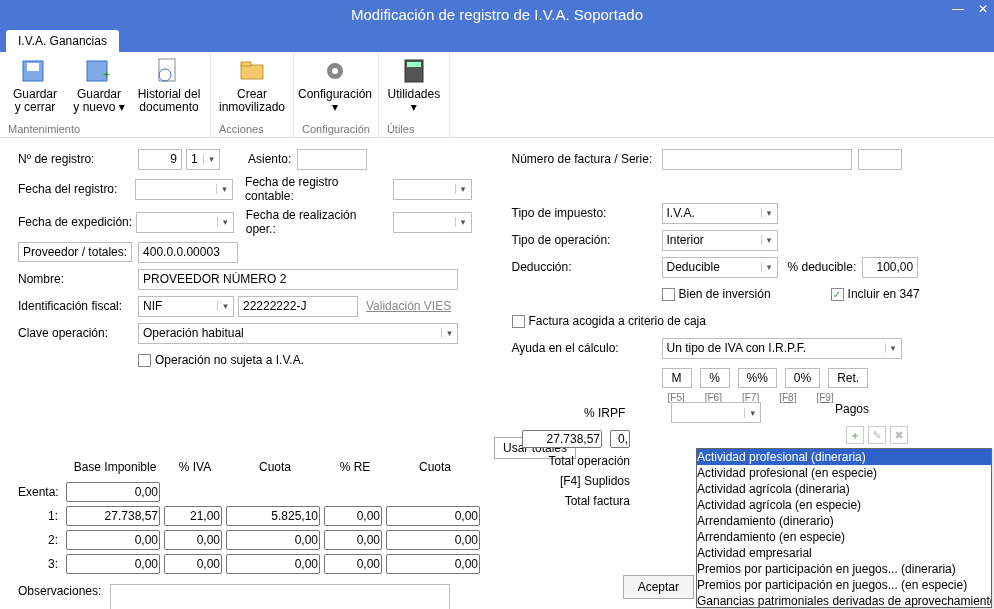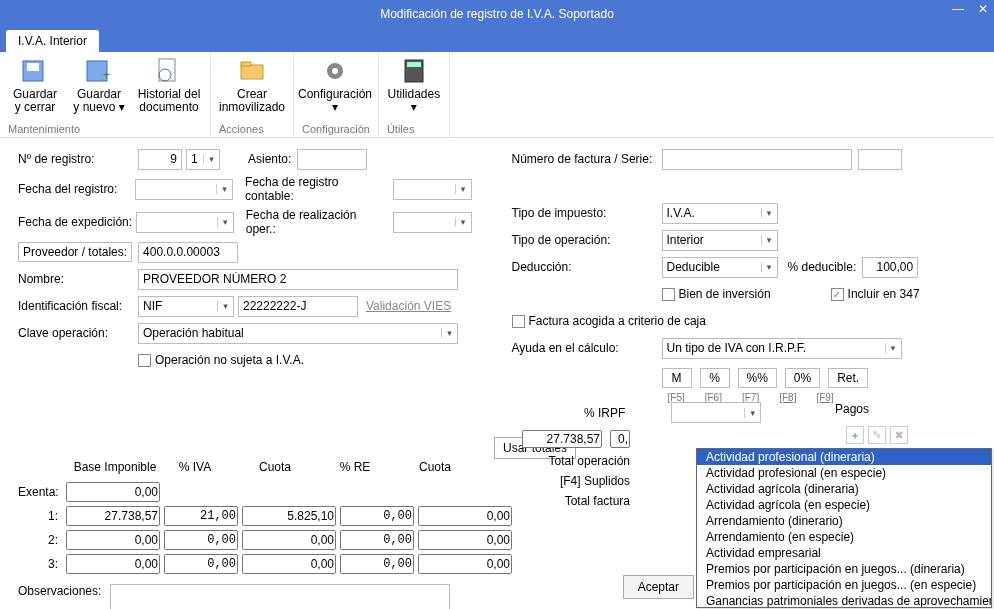--- a/index.html
+++ b/index.html
@@ -1,18 +1,18 @@
 <!DOCTYPE html>
 <html><head>
 <meta charset="utf-8">
 <style>
 * { box-sizing: border-box; margin: 0; padding: 0; font-family: "Segoe UI", Tahoma, sans-serif; font-size: 12px; }
 body { background: #fff; width: 994px; height: 609px; overflow: hidden; position: relative; }
 .titlebar { background: #4a76d4; color: #fff; height: 28px; display: flex; align-items: center; justify-content: center; position: relative; }
-.titlebar .title { font-size: 12px; }
+.titlebar .title { font-size: 15px; }
 .titlebar .winbtns { position: absolute; right: 6px; top: 2px; display: flex; gap: 14px; color:#fff; font-size: 14px; }
 .winbtns span { cursor: pointer; }
 .tabstrip { background: #4a76d4; height: 24px; padding-left: 6px; display: flex; align-items: flex-end; }
 .tab { background: #fff; padding: 4px 12px; border-radius: 3px 3px 0 0; font-size: 12px; }
 .ribbon { background: #fff; border-bottom: 1px solid #ddd; display: flex; height: 86px; }
 .ribbon-group { border-right: 1px solid #e6e6e6; display: flex; flex-direction: column; justify-content: space-between; padding: 4px 8px 2px; }
 .ribbon-items { display: flex; gap: 10px; }
 .ribbon-item { display: flex; flex-direction: column; align-items: center; width: 54px; text-align: center; line-height: 1.1; cursor: pointer; }
 .ribbon-item.wide { width: 66px; }
 .ribbon-ico { width: 30px; height: 30px; margin-bottom: 2px; display:flex; align-items:center; justify-content:center;}
@@ -31,25 +31,25 @@
 .smbtn { border:1px solid #bbb; padding:2px 8px; background:#fff; cursor:pointer; min-width:30px; text-align:center;}
 .smkey { text-align:center; color:#777; font-size:10px; text-decoration: underline;}
 .grid-area { padding: 6px 18px 0 18px; }
 .grid-head { display:flex; align-items:center; gap:0; }
 .gh { text-align:center; font-size:12px; padding:4px 0;margin-top:38px; }
 .gh-base{width:98px;} .gh-iva{width:62px;} .gh-cuota{width:98px;} .gh-re{width:62px;} .gh-cuota2{width:98px;}
 .gh-sep{width:48px;}
 .gridrow { display:flex; align-items:center; gap:4px; margin-top:4px;}
 .gridrow .rl { width:44px; text-align:right; padding-right:4px;}
 .gridrow input{ height:20px;}
-.w98{width:94px;} .w62{width:74px;font-family:Liberation Mono, monospace;}
+.w98{width:94px;} .w62{width:58px;}
 .mainbtns { position:absolute; right:300px; bottom:10px; display:flex; gap:6px;}
 .mainbtns button { padding:4px 14px; border:1px solid #aaa; background:#f4f4f4; cursor:pointer;}
 .dropdown-pop { position:absolute; left:696px; top:448px; width:296px; border:1px solid #666; background:#fff; max-height:160px; overflow:hidden; box-shadow:1px 1px 2px rgba(0,0,0,.15); z-index:100;}
-.dropdown-pop .opt { padding:1px 9px; white-space:nowrap; overflow:hidden; font-size:12px; cursor:pointer;}
+.dropdown-pop .opt { padding:1px 0; white-space:nowrap; overflow:hidden; font-size:12px; cursor:pointer;}
 .dropdown-pop .opt.sel { background:#2f62c9; color:#fff; }
 .usar-btn{border:1px solid #aaa; padding:3px 8px; cursor:pointer; background:#fff;}
 .pagos-area{position:absolute; left:796px; top:402px; display:flex; align-items:center; gap:10px;flex-direction:column;}
 .pagos-ico{display:flex; gap:4px;}
 .pico{width:18px;height:18px;border:1px solid #ccc; display:flex;align-items:center;justify-content:center;font-size:11px;color:#3a7d3a;cursor:pointer;}
 .pico.dim{color:#bbb;}
 .irpf-area{position:absolute; left:584px; top:402px; display:flex; align-items:center; gap:6px;}
 .obs-row{display:flex; align-items:flex-start; margin-top:10px;}
 textarea{border:1px solid #bdbdbd; resize:none; font-family:inherit; padding:2px;}
 .valvies{color:#888; text-decoration:underline; cursor:pointer; margin-left:8px;}
@@ -63,21 +63,21 @@
 
 <div class="titlebar">
   <span class="title">Modificación de registro de I.V.A. Soportado</span>
   <div class="winbtns">
     <span>—</span>
     <span>✕</span>
   </div>
 </div>
 
 <div class="tabstrip">
-  <div class="tab">I.V.A. Interior</div>
+  <div class="tab">I.V.A. Ganancias</div>
 </div>
 
 <div class="ribbon">
   <div class="ribbon-group">
     <div class="ribbon-items">
       <div class="ribbon-item">
         <div class="ribbon-ico">
             <svg width="28" height="28">
               <rect x="2" y="4" width="20" height="20" fill="#7fa9e8" stroke="#3a6fc7"></rect>
               <rect x="6" y="6" width="12" height="8" fill="#fff"></rect>

